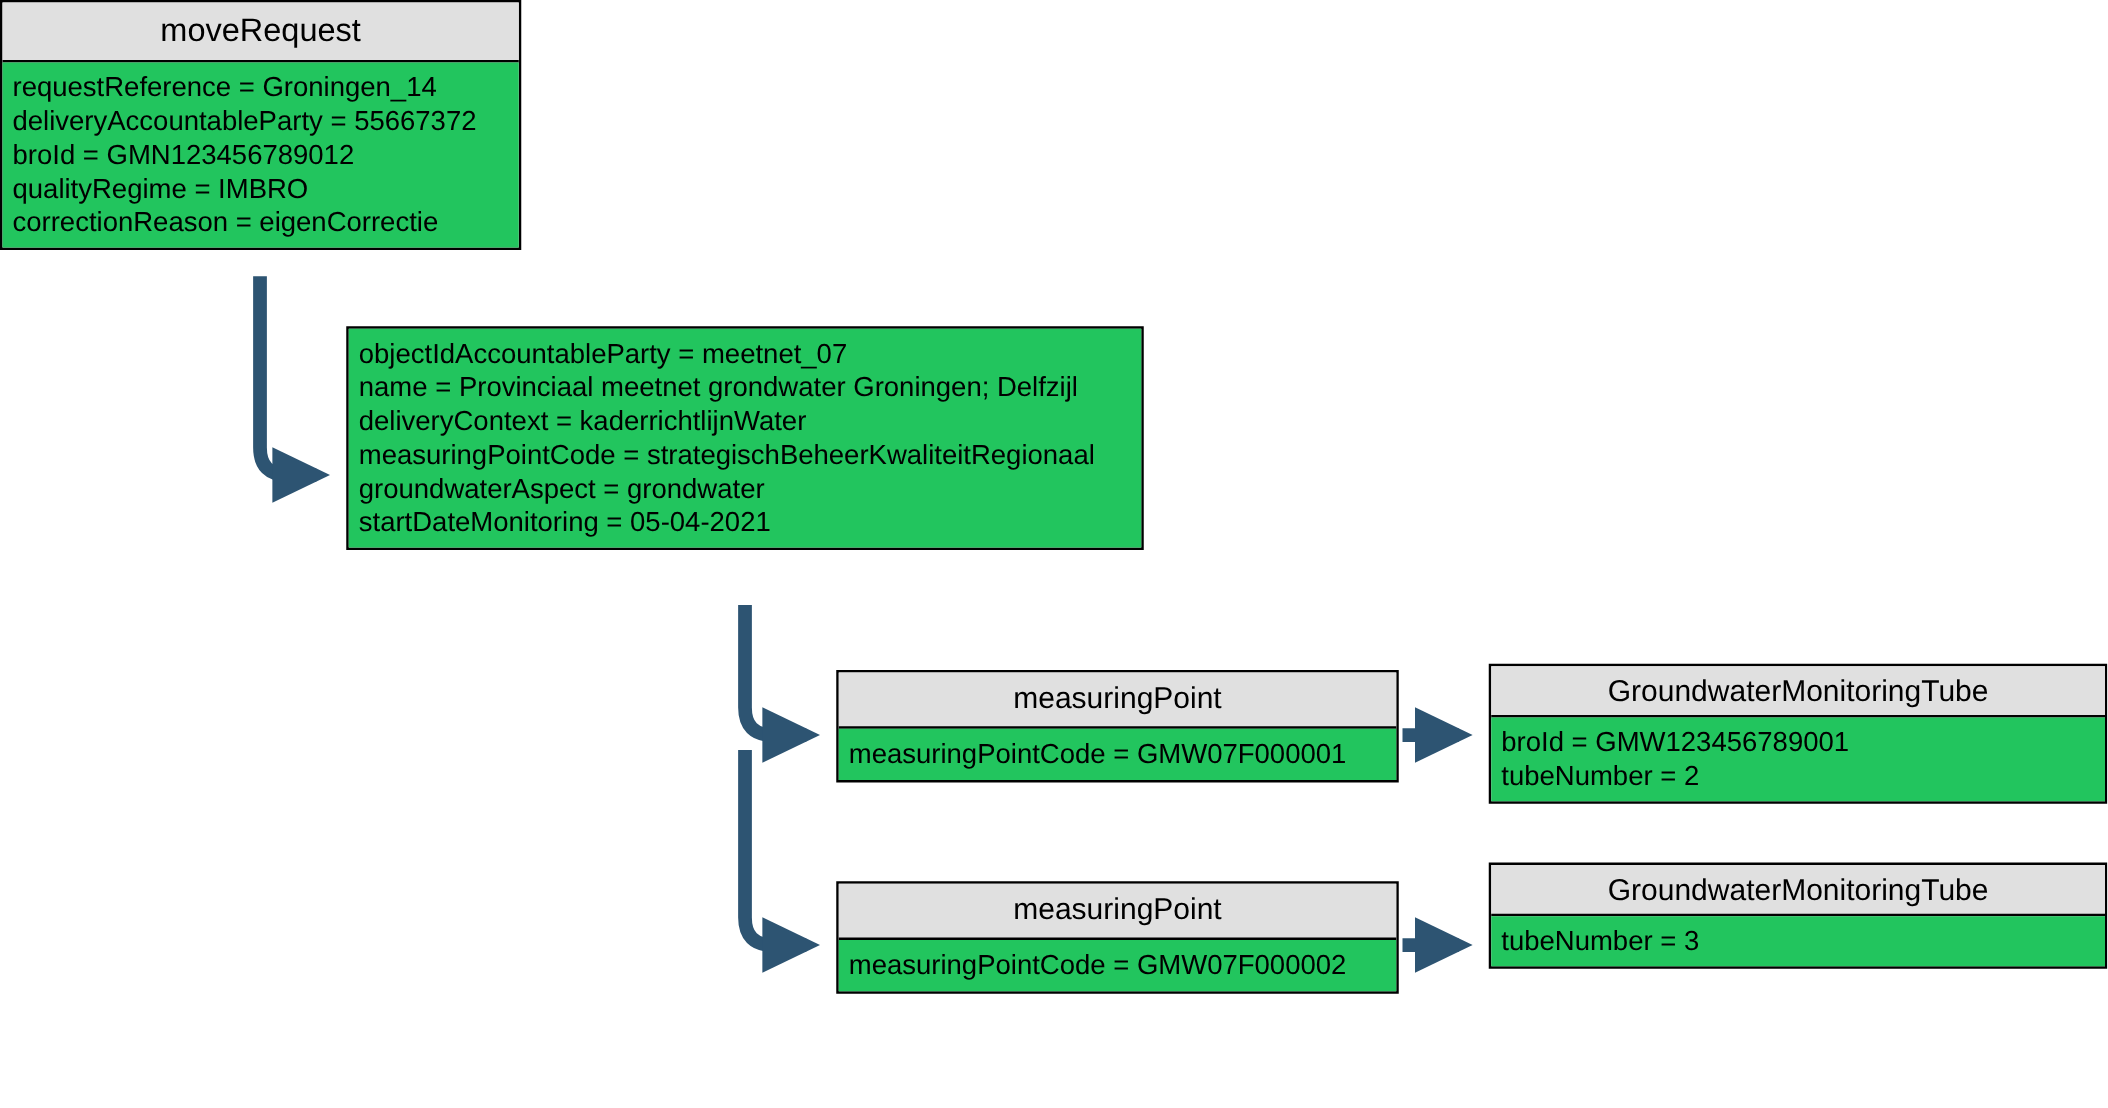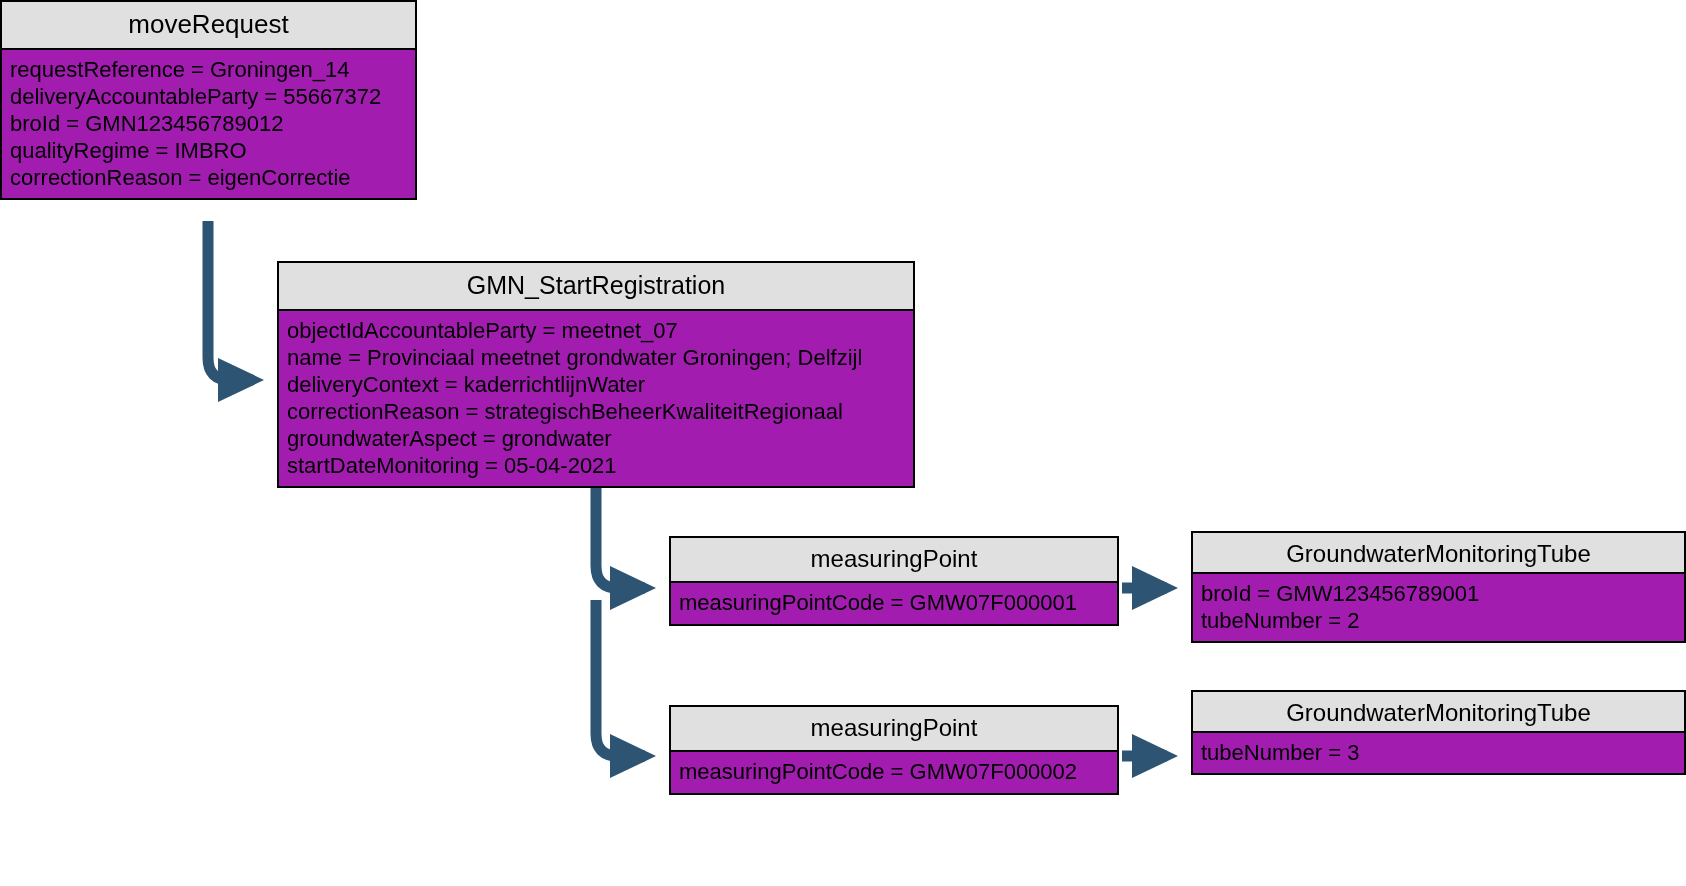--- a/index.html
+++ b/index.html
@@ -38,21 +38,21 @@
     border-bottom: 2px solid #000000;
     text-align: center;
     color: #000000;
     font-size: 25px;
     line-height: 1.0;
     padding: 10px 6px 11px 6px;
     white-space: nowrap;
     overflow: hidden;
   }
   .uml-body {
-    background: #a21caf;
+    background: #22c55e;
     padding: 6px 8px 7px 8px;
   }
   .attr-line {
     font-size: 22px;
     line-height: 27px;
     color: #000000;
     white-space: nowrap;
   }
 
   
@@ -98,26 +98,25 @@
     <div class="uml-body">
       <div class="attr-line">requestReference = Groningen_14</div>
       <div class="attr-line">deliveryAccountableParty = 55667372</div>
       <div class="attr-line">broId = GMN123456789012</div>
       <div class="attr-line">qualityRegime = IMBRO</div>
       <div class="attr-line">correctionReason = eigenCorrectie</div>
     </div>
   </div>
 
   <div class="uml-box" id="box-gmn">
-    <div class="uml-header">GMN_StartRegistration</div>
     <div class="uml-body">
       <div class="attr-line">objectIdAccountableParty = meetnet_07</div>
       <div class="attr-line">name = Provinciaal meetnet grondwater Groningen; Delfzijl</div>
       <div class="attr-line">deliveryContext = kaderrichtlijnWater</div>
-      <div class="attr-line">correctionReason = strategischBeheerKwaliteitRegionaal</div>
+      <div class="attr-line">measuringPointCode = strategischBeheerKwaliteitRegionaal</div>
       <div class="attr-line">groundwaterAspect = grondwater</div>
       <div class="attr-line">startDateMonitoring = 05-04-2021</div>
     </div>
   </div>
 
   <div class="uml-box" id="box-mp1">
     <div class="uml-header">measuringPoint</div>
     <div class="uml-body">
       <div class="attr-line">measuringPointCode = GMW07F000001</div>
     </div>

